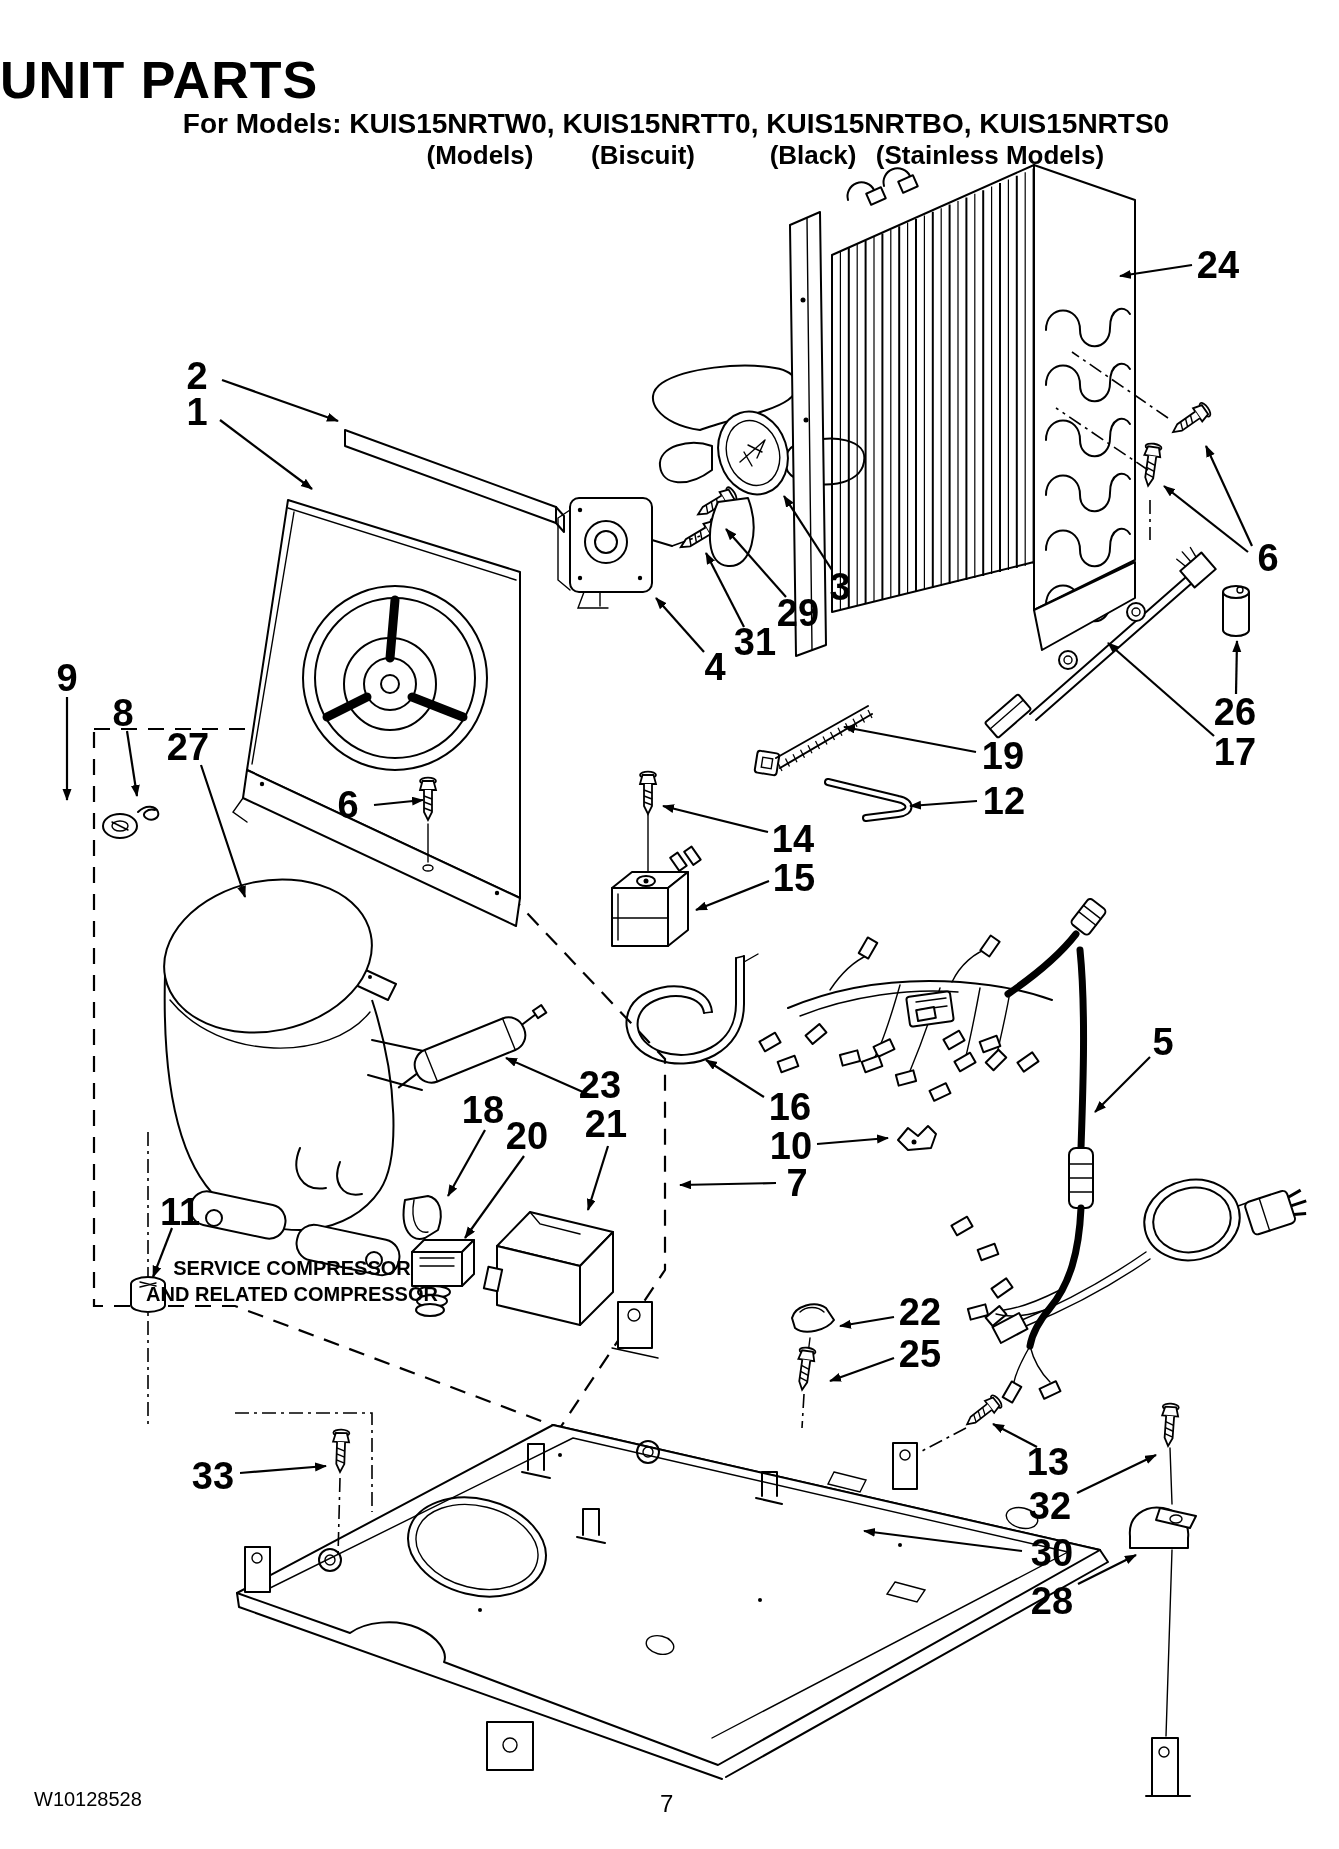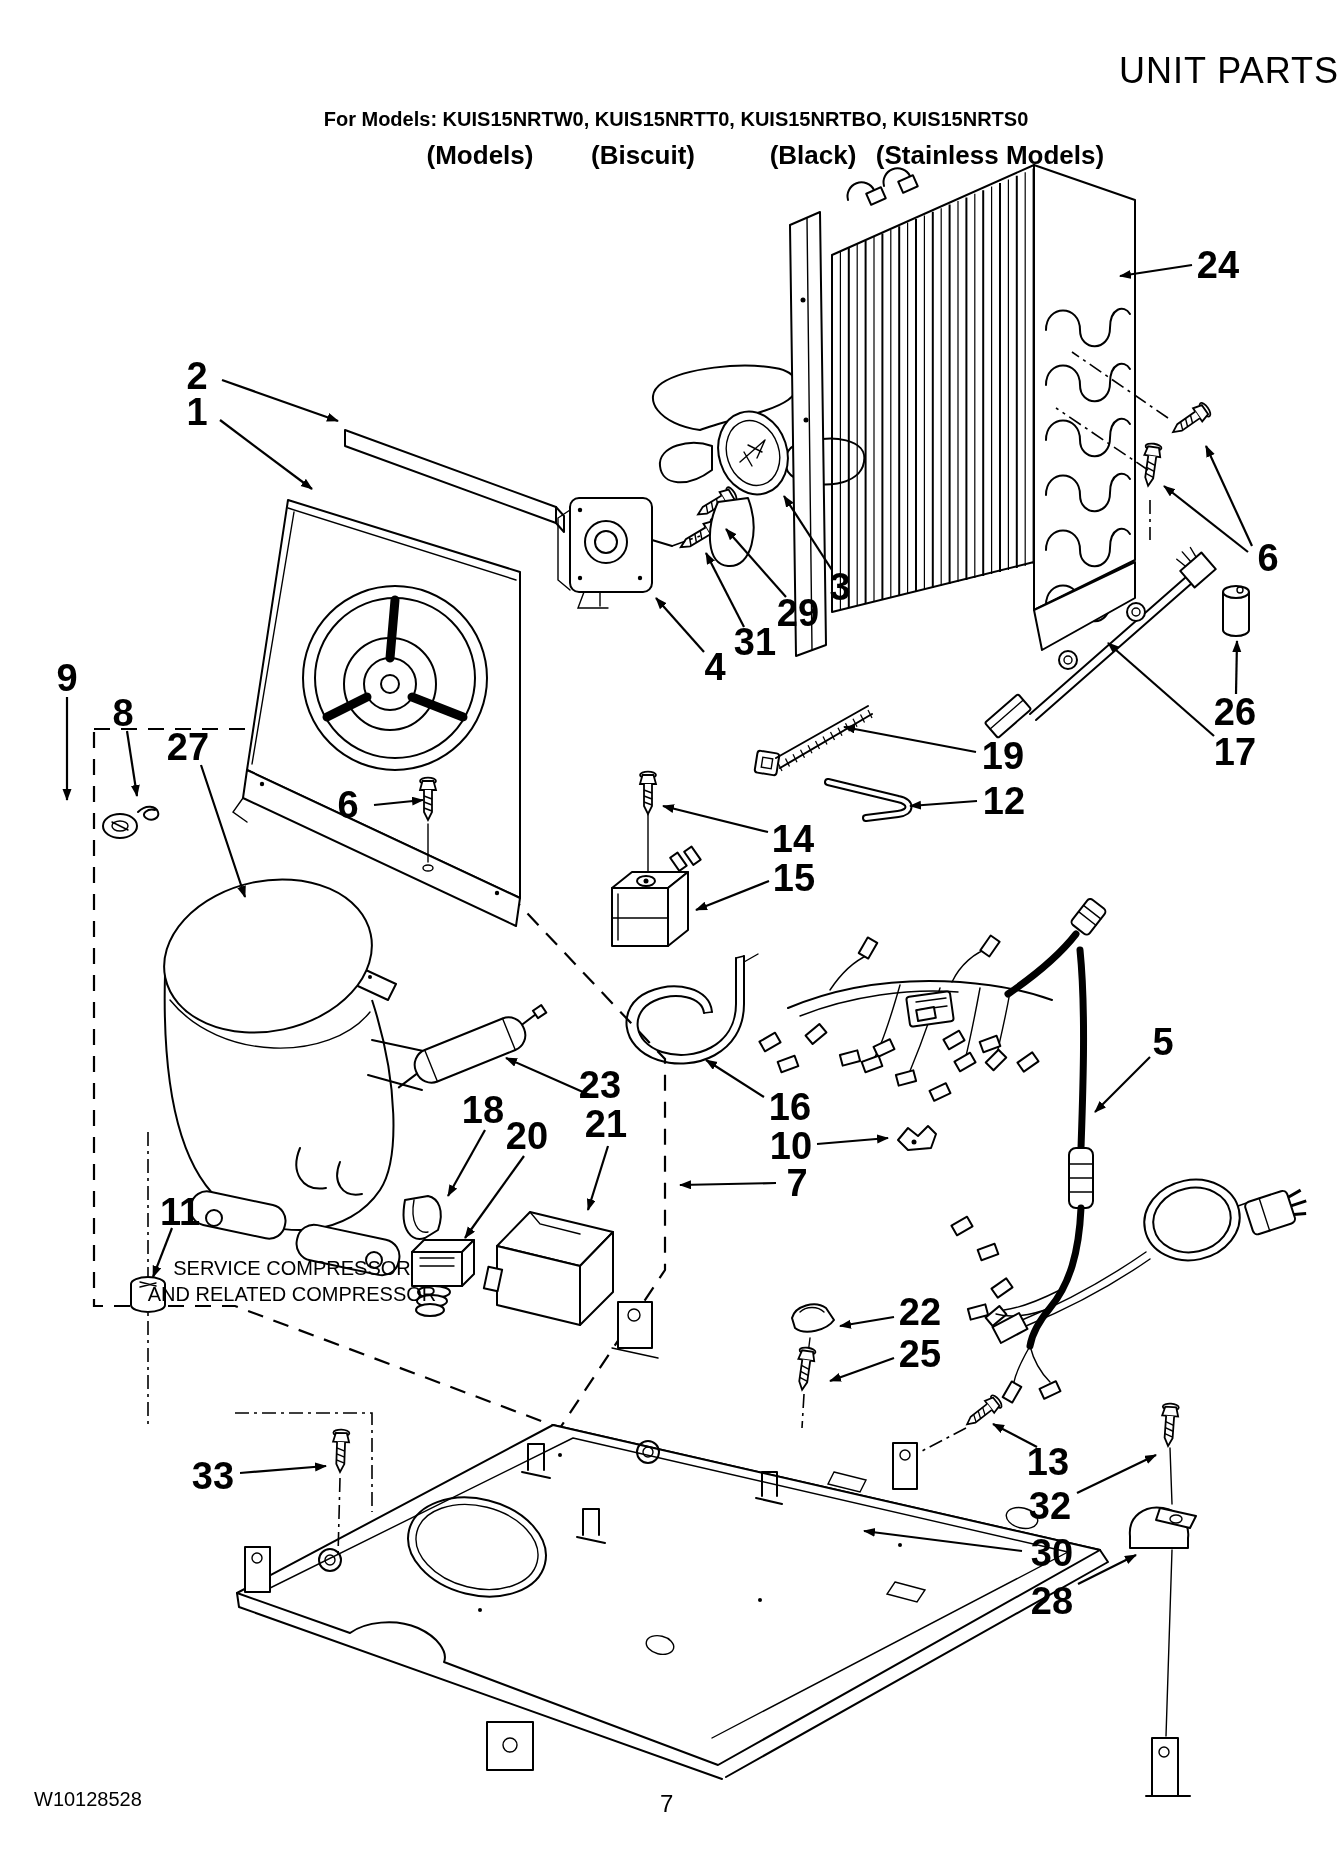--- a/index.html
+++ b/index.html
@@ -1,25 +1,25 @@
 <!DOCTYPE html>
 <html><head>
 <meta charset="utf-8">
 <style>
   html,body{margin:0;padding:0;background:#e8e8e8;}
   .page{position:relative;width:1339px;height:1849px;background:#ffffff;
         font-family:"Liberation Sans",sans-serif;color:#000;overflow:hidden;margin:0 auto;}
-  .title{position:absolute;left:0;right:0;top:50px;text-align:right;
-         font-size:36px;font-weight:normal;letter-spacing:1px;}
+  .title{position:absolute;left:0;right:0;top:50px;text-align:left;
+         font-size:52px;font-weight:bold;letter-spacing:1px;}
   .models{position:absolute;left:13px;right:0;top:108px;text-align:center;
-          font-size:20px;font-weight:bold;white-space:nowrap;}
+          font-size:28px;font-weight:bold;white-space:nowrap;}
   .color-label{position:absolute;top:140px;transform:translateX(-50%);
           font-size:26px;font-weight:bold;white-space:nowrap;}
   .svc-note{position:absolute;left:292px;top:1255px;transform:translateX(-50%);
-          text-align:center;font-size:20px;font-weight:normal;line-height:26px;white-space:nowrap;}
+          text-align:center;font-size:20px;font-weight:bold;line-height:26px;white-space:nowrap;}
   .doc-num{position:absolute;left:34px;top:1788px;font-size:20px;}
   .page-num{position:absolute;left:660px;top:1790px;font-size:24px;}
   svg{position:absolute;left:0;top:0;}
   .ln{fill:none;stroke:#000;stroke-width:2;stroke-linecap:round;stroke-linejoin:round;}
   .thin{fill:none;stroke:#000;stroke-width:1.4;stroke-linecap:round;}
   .thick{fill:none;stroke:#000;stroke-width:7;stroke-linecap:round;}
   .wfill{fill:#fff;stroke:#000;stroke-width:2;stroke-linejoin:round;}
   .dash{fill:none;stroke:#000;stroke-width:2.2;stroke-dasharray:16 11;}
   .dashdot{fill:none;stroke:#000;stroke-width:1.6;stroke-dasharray:14 5 3 5;}
   .callout-num{font-family:"Liberation Sans",sans-serif;font-size:38px;font-weight:bold;fill:#000;}

